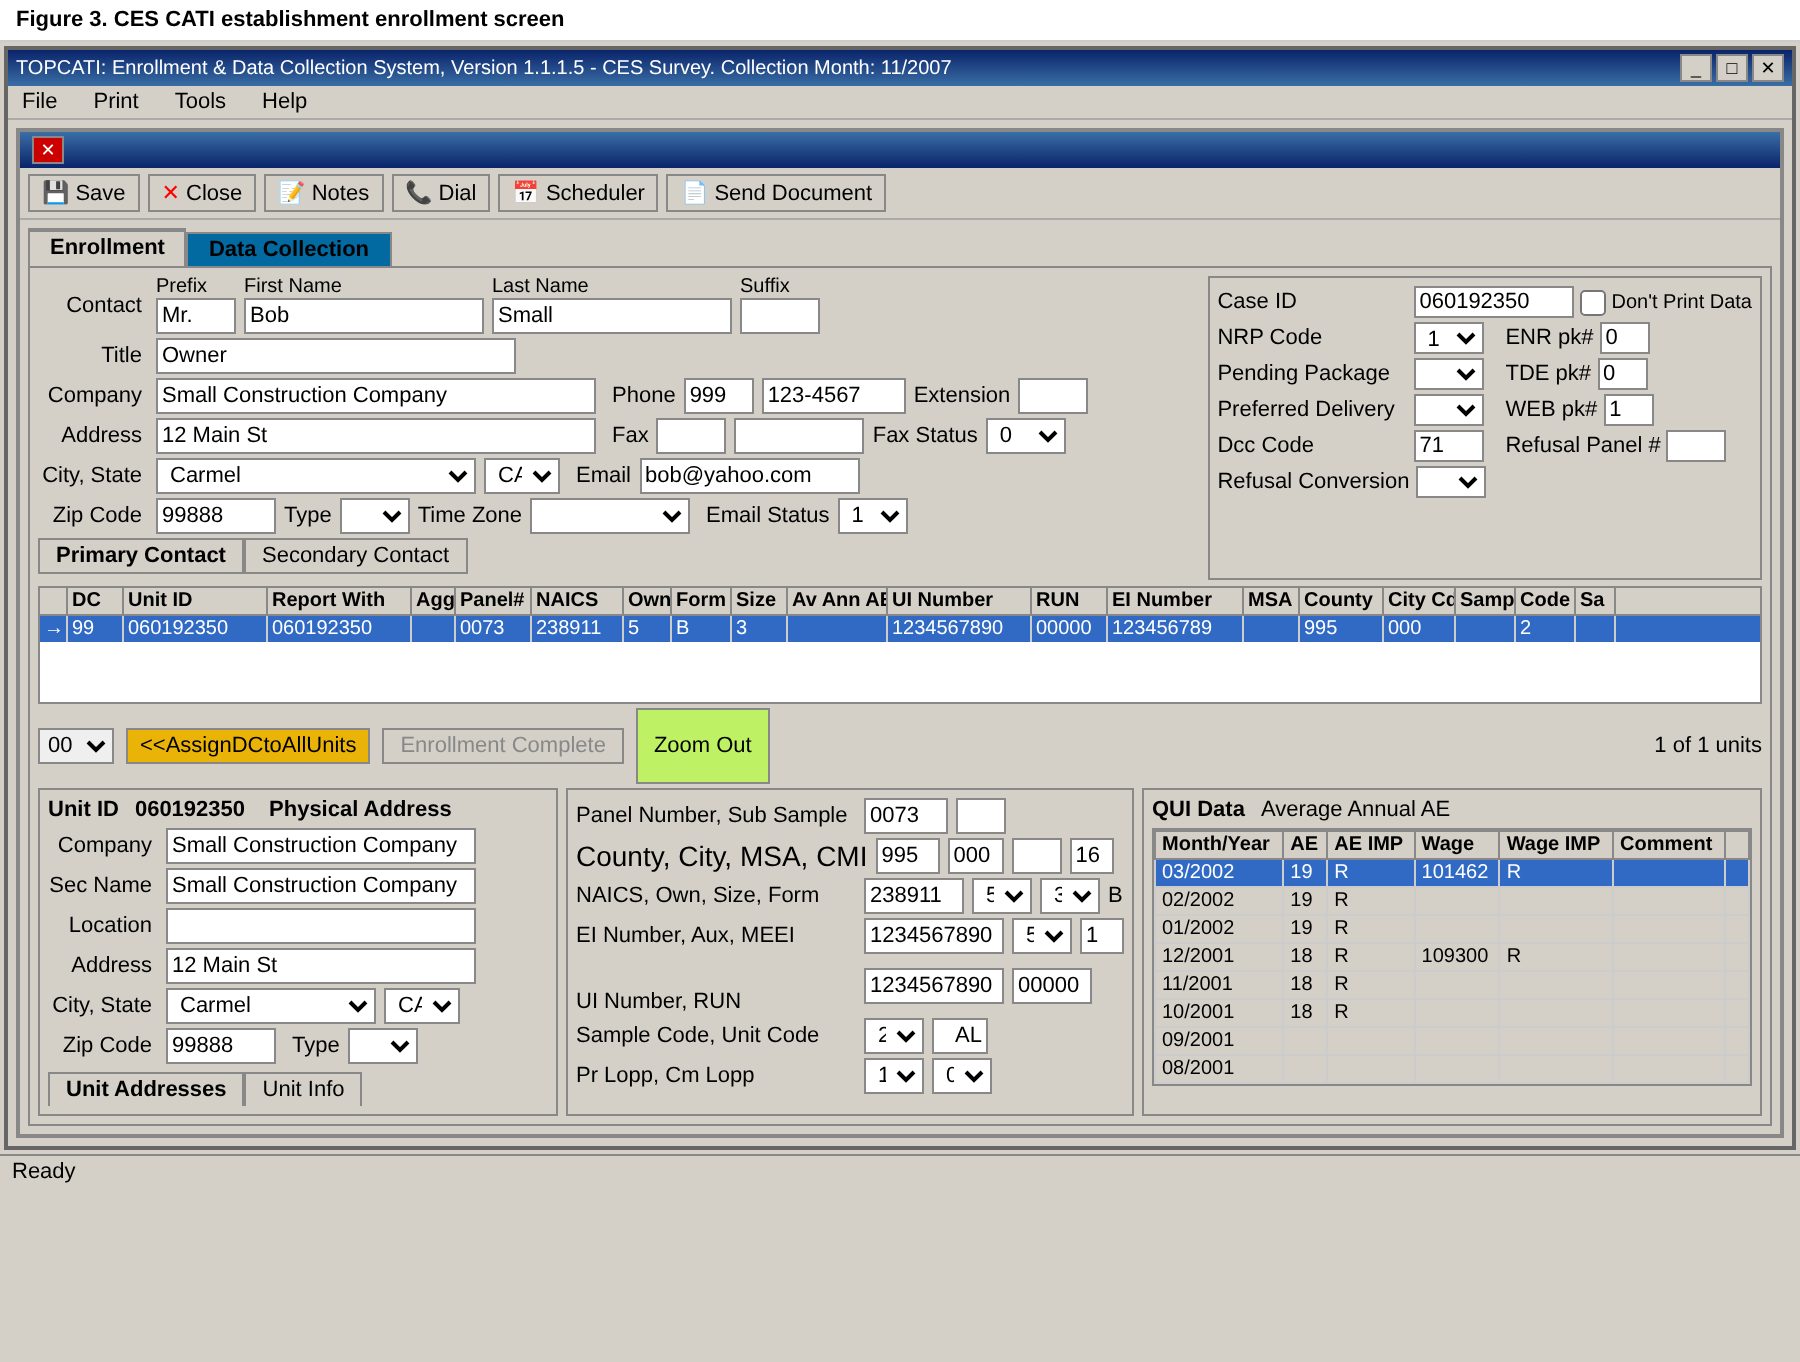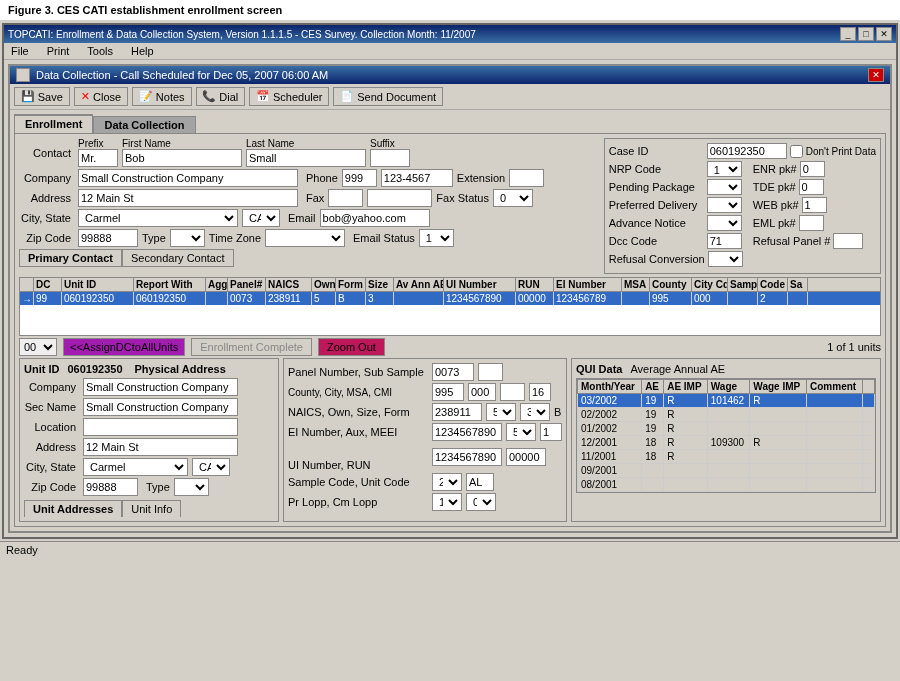--- a/index.html
+++ b/index.html
@@ -93,21 +93,21 @@
       font-size: 11px;
       font-weight: bold;
     }
     .tab.active {
       background: #d4d0c8;
       border-top: 2px solid #888;
       position: relative;
       z-index: 1;
     }
     .tab:not(.active) {
-      background: #a3a3a3;
+      background: #0369a1;
       margin-top: 2px;
     }
     .content-area {
       background: #d4d0c8;
       border: 1px solid #888;
       padding: 4px;
       margin: 0 4px 4px 4px;
     }
     .form-row {
       display: flex;
@@ -235,28 +235,28 @@
     .bottom-tab.active { font-weight: bold; }
     .enroll-btn {
       background: #d4d0c8;
       border: 1px solid #888;
       padding: 2px 8px;
       font-size: 11px;
       cursor: pointer;
     }
     .enroll-btn.disabled { color: #888; }
     .zoom-btn {
-      background: #be185d;
-      border: 1px solid #888;
-      padding: 2px 8px;
+      background: #bef264;
+      border: 1px solid #888;
+      padding: 12px 8px;
       font-size: 11px;
       cursor: pointer;
     }
     .assign-btn {
-      background: #a21caf;
+      background: #eab308;
       border: 1px solid #888;
       padding: 2px 6px;
       font-size: 11px;
       cursor: pointer;
     }
     .dc-select {
       width: 38px;
       height: 18px;
       font-size: 11px;
       border: 1px solid #888;
@@ -303,24 +303,20 @@
   <div class="menu-bar">
     <span>File</span>
     <span>Print</span>
     <span>Tools</span>
     <span>Help</span>
   </div>
 
   <div style="margin: 4px; border: 2px solid #888; background: #d4d0c8;">
 
     <div class="dialog-title">
-      <div style="display:flex; align-items:center; gap:6px;">
-        <span style="width:14px;height:14px;background:#d4d0c8;border:1px solid #888;display:inline-block;"></span>
-        <span>Data Collection - Call Scheduled for Dec 05, 2007 06:00 AM</span>
-      </div>
       <button class="title-btn" style="background:#c00;color:#fff;">✕</button>
     </div>
 
     <div class="toolbar">
       <button class="tb-btn">
         <span>💾</span>
         <span>Save</span>
       </button>
       <button class="tb-btn">
         <span style="color:red;">✕</span>
@@ -370,20 +366,24 @@
                 <div style="font-size:10px;">Last Name</div>
                 <input class="form-input" style="width: 120px;" type="text" value="Small">
               </div>
               <div>
                 <div style="font-size:10px;">Suffix</div>
                 <input class="form-input small-input" type="text" value="" style="">
               </div>
             </div>
           </div>
 
+          <div class="form-row">
+            <span class="form-label">Title</span>
+            <input class="form-input" style="width: 180px;" type="text" value="Owner">
+          </div>
 
           <div class="form-row">
             <span class="form-label">Company</span>
             <input class="form-input" style="width: 220px;" type="text" value="Small Construction Company">
             <span style="margin-left:4px;">Phone</span>
             <input class="form-input" style="width: 35px;" type="text" value="999">
             <input class="form-input" style="width: 72px;" type="text" value="123-4567">
             <span>Extension</span>
             <input class="form-input" style="width: 35px;" type="text" value="">
           </div>
@@ -455,26 +455,20 @@
             <input class="case-input" style="width: 25px;" type="text" value="0">
           </div>
 
           <div class="case-row">
             <span class="case-label">Preferred Delivery</span>
             <select class="case-input" style="width:35px;"><option></option></select>
             <span style="margin-left:8px;">WEB pk#</span>
             <input class="case-input" style="width: 25px;" type="text" value="1">
           </div>
 
-          <div class="case-row">
-            <span class="case-label">Advance Notice</span>
-            <select class="case-input" style="width:35px;"><option></option></select>
-            <span style="margin-left:8px;">EML pk#</span>
-            <input class="case-input" style="width: 25px;" type="text" value="">
-          </div>
 
           <div class="case-row">
             <span class="case-label">Dcc Code</span>
             <input class="case-input" style="width: 35px;" type="text" value="71">
             <span style="margin-left:8px;">Refusal Panel #</span>
             <input class="case-input" style="width: 30px;" type="text" value="">
           </div>
 
           <div class="case-row">
             <span class="case-label">Refusal Conversion</span>
@@ -587,21 +581,21 @@
 
         <div class="panel-section">
 
           <div class="form-row">
             <span style="min-width:140px;font-size:11px;">Panel Number, Sub Sample</span>
             <input class="form-input" style="width: 42px;" type="text" value="0073">
             <input class="form-input" style="width: 25px;" type="text" value="">
           </div>
 
           <div class="form-row">
-            <span style="min-width:140px;font-size:10px;">County, City, MSA, CMI</span>
+            <span style="min-width:140px;font-size:14px;">County, City, MSA, CMI</span>
             <input class="form-input" style="width: 32px;" type="text" value="995">
             <input class="form-input" style="width: 28px;" type="text" value="000">
             <input class="form-input" style="width: 25px;" type="text" value="">
             <input class="form-input" style="width: 22px;" type="text" value="16">
           </div>
 
           <div class="form-row">
             <span style="min-width:140px;font-size:11px;">NAICS, Own, Size, Form</span>
             <input class="form-input" style="width: 50px;" type="text" value="238911">
             <select class="form-input" style="width:30px;"><option>5</option></select>
@@ -618,21 +612,21 @@
 
           <div class="form-row">
             <span style="min-width:140px;font-size:11px;margin-top:16px;">UI Number, RUN</span>
             <input class="form-input" style="width: 70px;" type="text" value="1234567890">
             <input class="form-input" style="width: 40px;" type="text" value="00000">
           </div>
 
           <div class="form-row">
             <span style="min-width:140px;font-size:11px;">Sample Code, Unit Code</span>
             <select class="form-input" style="width:30px;"><option>2</option></select>
-            <input class="form-input" style="width: 28px;" type="text" value="AL">
+            <input class="form-input" style="width: 28px; text-align: right;" type="text" value="AL">
           </div>
 
           <div class="form-row">
             <span style="min-width:140px;font-size:11px;">Pr Lopp, Cm Lopp</span>
             <select class="form-input" style="width:30px;"><option>1</option></select>
             <select class="form-input" style="width:30px;"><option>0</option></select>
           </div>
         </div>
 
         <div class="qui-section">
@@ -693,20 +687,29 @@
                   <tr>
                     <td>11/2001</td>
                     <td>18</td>
                     <td>R</td>
                     <td></td>
                     <td></td>
                     <td></td>
                     <td></td>
                   </tr>
                   <tr>
+                    <td>10/2001</td>
+                    <td>18</td>
+                    <td>R</td>
+                    <td></td>
+                    <td></td>
+                    <td></td>
+                    <td></td>
+                  </tr>
+                  <tr>
                     <td>09/2001</td>
                     <td></td>
                     <td></td>
                     <td></td>
                     <td></td>
                     <td></td>
                     <td></td>
                   </tr>
                   <tr>
                     <td>08/2001</td>

